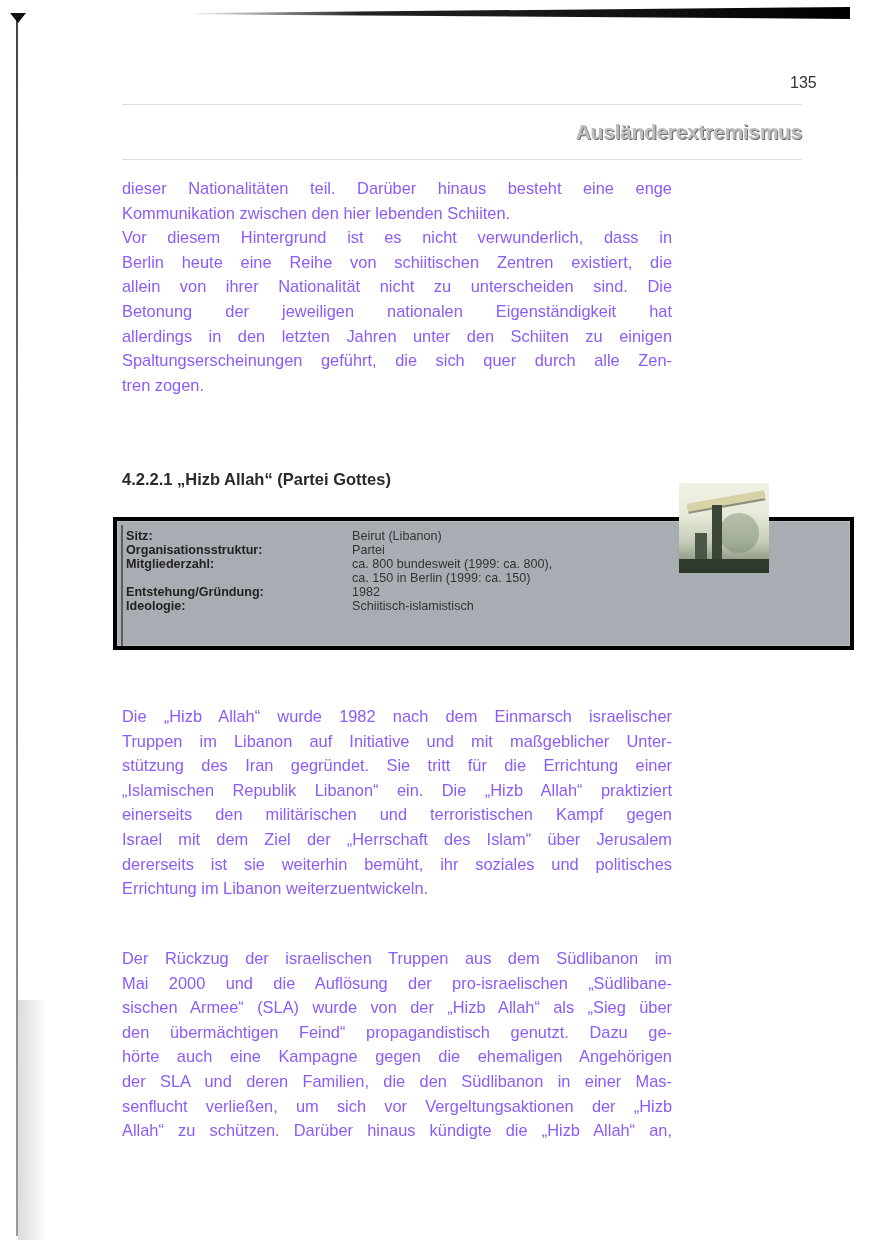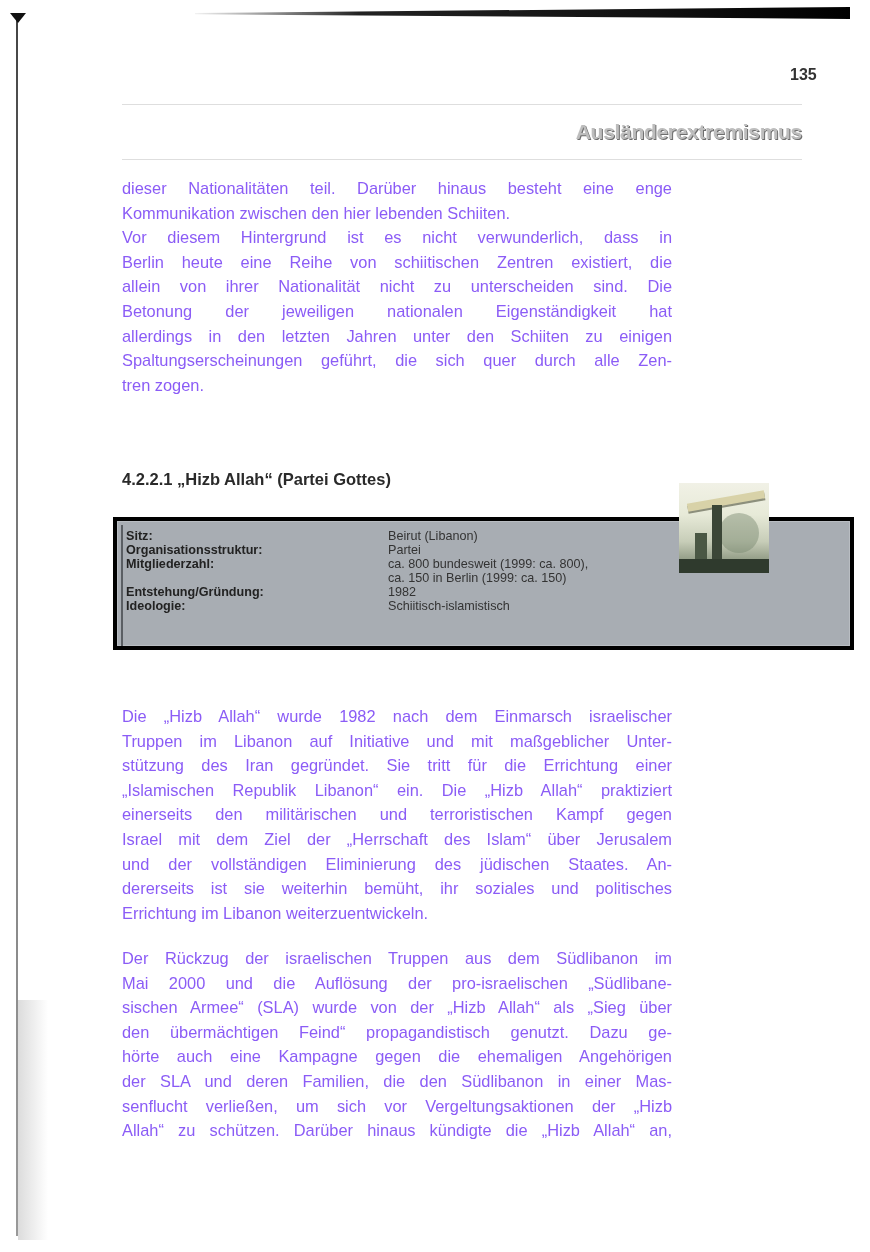--- a/index.html
+++ b/index.html
@@ -19,21 +19,21 @@
     position: absolute; left: 10px; top: 13px; width: 0; height: 0;
     border-left: 8px solid transparent; border-right: 8px solid transparent;
     border-top: 10px solid #111;
   }
   .top-rule {
     position: absolute; left: 195px; top: 7px; width: 655px; height: 12px;
     background: linear-gradient(to right, rgba(0,0,0,0.05) 0%, #222 25%, #111 70%, #000 100%);
     clip-path: polygon(0 50%, 100% 0, 100% 100%, 0 60%);
   }
   .page-number {
-    position: absolute; left: 790px; top: 66px; font-size: 16px; color: #333; font-weight: bold;
+    position: absolute; left: 790px; top: 74px; font-size: 16px; color: #333;
   }
   .hr {
     position: absolute; left: 122px; width: 680px; height: 1px; background: #dedede;
   }
   .running-title {
     position: absolute; left: 122px; width: 680px; top: 120px; text-align: right;
     font-size: 21px; font-weight: bold; color: #bdbdbd; letter-spacing: -0.3px;
     text-shadow: 1px 1px 0 #6d6d6d, -0.5px -0.5px 0 #f5f5f5;
   }
   .text-block {
@@ -48,21 +48,21 @@
   .info-box {
     position: absolute; left: 113px; top: 517px; width: 741px; height: 133px;
     background: #a8adb3; border: 4px solid #000000; box-sizing: border-box;
     box-shadow: inset 0 0 0 1px #b9bdc2;
   }
   .info-box .left-bar {
     position: absolute; left: 4px; top: 4px; width: 2px; height: 121px; background: #5a5e63;
   }
   .info-row { position: absolute; left: 9px; font-size: 12.6px; line-height: 14px; }
   .info-label { position: absolute; left: 0; width: 210px; font-weight: bold; color: #222; }
-  .info-value { position: absolute; left: 226px; width: 300px; color: #333; white-space: nowrap; margin-left: 36px; }
+  .info-value { position: absolute; left: 226px; width: 300px; color: #333; white-space: nowrap; }
   .photo {
     position: absolute; left: 679px; top: 483px; width: 90px; height: 90px; overflow: hidden;
     background: linear-gradient(to bottom, #f1f1e6 0%, #e7ead8 35%, #c7cdb8 65%, #6d7a63 100%);
   }
   .photo .plank {
     position: absolute; left: 8px; top: 14px; width: 78px; height: 8px; background: #d8d2a8;
     transform: rotate(-10deg); box-shadow: 0 2px 0 #8c8f7c;
   }
   .photo .post { position: absolute; left: 33px; top: 22px; width: 10px; height: 68px; background: #3b4637; }
   .photo .tower { position: absolute; left: 16px; top: 50px; width: 12px; height: 40px; background: #4a5744; }
@@ -133,21 +133,20 @@
   <div class="ground"></div>
 </div>
 
 <div class="text-block" style="top:704px">
   <span class="line">Die „Hizb Allah“ wurde 1982 nach dem Einmarsch israelischer</span>
   <span class="line">Truppen im Libanon auf Initiative und mit maßgeblicher Unter-</span>
   <span class="line">stützung des Iran gegründet. Sie tritt für die Errichtung einer</span>
   <span class="line">„Islamischen Republik Libanon“ ein. Die „Hizb Allah“ praktiziert</span>
   <span class="line">einerseits den militärischen und terroristischen Kampf gegen</span>
   <span class="line">Israel mit dem Ziel der „Herrschaft des Islam“ über Jerusalem</span>
-  <span class="line">und der vollständigen Eliminierung des jüdischen Staates. An-</span>
   <span class="line">dererseits ist sie weiterhin bemüht, ihr soziales und politisches</span>
   <span class="line last">Errichtung im Libanon weiterzuentwickeln.</span>
 </div>
 
 <div class="text-block" style="top:946px">
   <span class="line">Der Rückzug der israelischen Truppen aus dem Südlibanon im</span>
   <span class="line">Mai 2000 und die Auflösung der pro-israelischen „Südlibane-</span>
   <span class="line">sischen Armee“ (SLA) wurde von der „Hizb Allah“ als „Sieg über</span>
   <span class="line">den übermächtigen Feind“ propagandistisch genutzt. Dazu ge-</span>
   <span class="line">hörte auch eine Kampagne gegen die ehemaligen Angehörigen</span>

